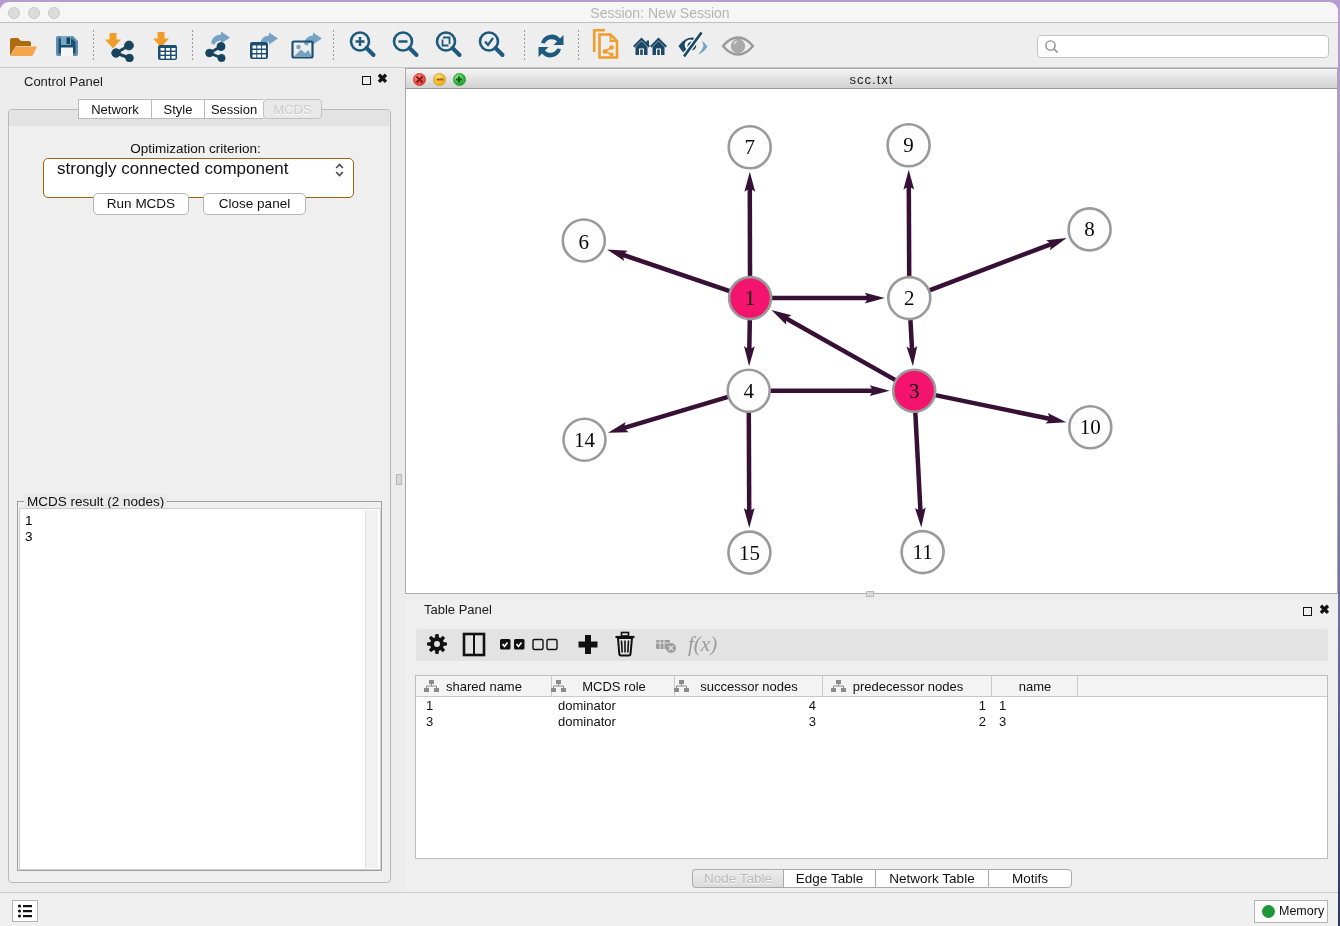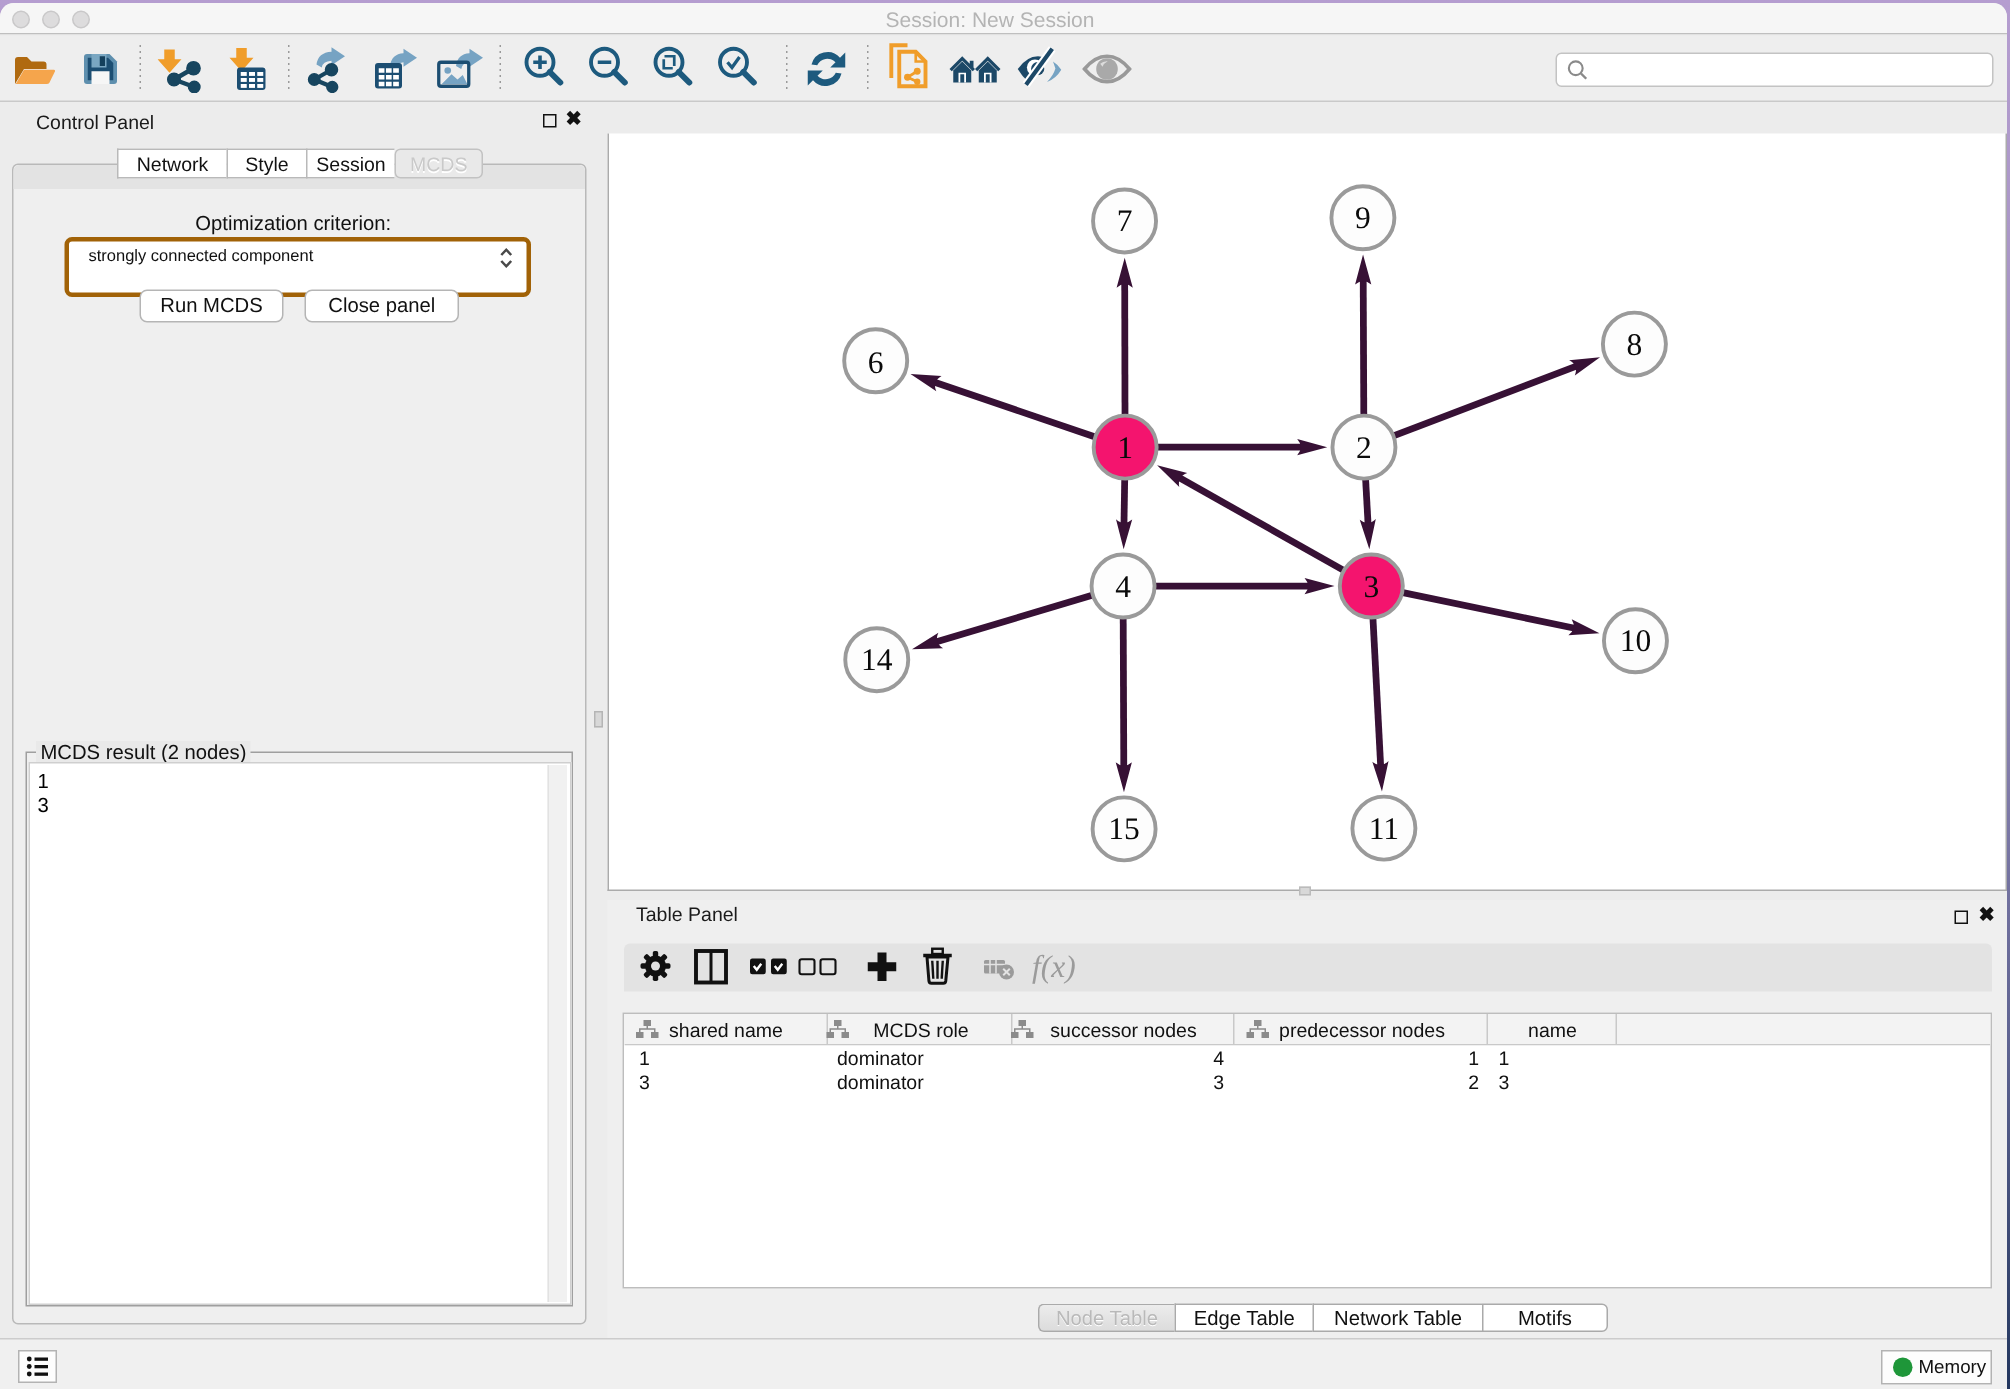--- a/index.html
+++ b/index.html
@@ -15,21 +15,21 @@
 .cp{position:absolute;left:0;top:66px;width:391px;height:824px;background:#ececec}
 .cp-head{position:absolute;left:24px;top:6px;font-size:13px;color:#1a1a1a}
 .float-btn{position:absolute;top:8px;width:9px;height:9px;border:1.6px solid #111}
 .close-x{position:absolute;top:3px;font-size:13px;font-weight:bold;color:#111}
 .cp-box{position:absolute;left:8px;top:41px;width:383px;height:774px;border:1px solid #b9b9b9;background:#efefef;border-radius:4px}
 .tabs{position:absolute;left:78px;top:31px;height:20px;display:flex}
 .tab{height:20px;line-height:19px;font-size:13px;text-align:center;background:#fff;border:1px solid #b9b9b9;border-right:none;color:#111;box-sizing:border-box}
 .tab.last{border-right:1px solid #b9b9b9}
 .tab.sel{background:#e9e9e9;color:#c9c9c9;border:1px solid #c2c2c2;border-radius:4px;text-shadow:0 1px 0 #fff}
 .opt-label{position:absolute;left:0;top:73px;width:100%;text-align:center;font-size:13.5px;color:#111}
-.dropdown{position:absolute;left:43px;top:90px;width:311px;height:40px;background:#fff;border:3px solid #a16207;border-radius:5px;font-size:11px;line-height:20px;padding-left:13px;color:#111}
+.dropdown{position:absolute;left:43px;top:90px;width:311px;height:40px;background:#fff;border:1px solid #a16207;border-radius:5px;font-size:17px;line-height:20px;padding-left:13px;color:#111}
 .btn{position:absolute;top:125px;height:22px;background:#fff;border:1px solid #b5b5b5;border-radius:5px;font-size:13.5px;text-align:center;line-height:20px;color:#111}
 .grpbox{position:absolute;left:17px;top:433px;width:365px;height:370px;border:1px solid #9f9f9f}
 .grplabel{position:absolute;left:6px;top:-8px;background:#e9e9e9;padding:0 3px;font-size:13.5px;color:#111}
 .grpwhite{position:absolute;left:1px;top:6px;width:362px;height:362px;background:#fff;border:1px solid #cfcfcf}
 .sbar{position:absolute;right:2px;top:1px;width:13px;height:358px;background:#f1f1f1;border-left:1px solid #e2e2e2}
 
 .netwin{position:absolute;left:405px;top:66px;width:933px;height:526px}
 .netbar{position:absolute;left:0;top:0;width:100%;height:21px;background:linear-gradient(#f5f5f5,#dcdcdc 70%,#d2d2d2);border:1px solid #a9a9a9;border-bottom:1px solid #9a9a9a}
 .nettitle{position:absolute;top:3px;left:0;width:100%;text-align:center;font-size:13px;color:#222;letter-spacing:1px}
 .wbtn{position:absolute;top:4px;width:13px;height:13px;border-radius:50%}
@@ -225,20 +225,37 @@
  <div class="grpbox">
   <div class="grplabel">MCDS result (2 nodes)</div>
   <div class="grpwhite">
     <div style="position:absolute;left:5px;top:4px;font-size:13.5px;line-height:16px;color:#000">1<br>3</div>
     <div class="sbar"></div>
   </div>
  </div>
 </div>
 <div style="position:absolute;left:396px;top:472px;width:6px;height:11px;background:#d8d8d8;border:1px solid #b5b5b5"></div>
 <div class="netwin">
+ <div class="netbar">
+  <div class="wbtn" style="left:7px;background:radial-gradient(circle at 35% 30%,#ff8d80,#ee4b40 60%,#d8352b);border:0.5px solid #ca3a30"></div>
+  <div class="wbtn" style="left:27px;background:radial-gradient(circle at 35% 30%,#ffe084,#f6b520 60%,#e5a310);border:0.5px solid #d8a127"></div>
+  <div class="wbtn" style="left:46.5px;background:radial-gradient(circle at 35% 30%,#8ee98a,#2fae3e 60%,#1f9e2e);border:0.5px solid #2a9a35"></div>
+  <svg width="60" height="13" viewBox="0 0 60 13" style="position:absolute;left:0;top:4px">
+   <g stroke="#7e1a10" stroke-width="1.8">
+            <line x1="10.5" y1="3.5" x2="16.5" y2="9.5"></line>
+            <line x1="16.5" y1="3.5" x2="10.5" y2="9.5"></line>
+          </g>
+   <line x1="30.5" y1="6.5" x2="37.5" y2="6.5" stroke="#9a6a00" stroke-width="2"></line>
+   <g stroke="#115e11" stroke-width="2">
+            <line x1="50" y1="6.5" x2="56" y2="6.5"></line>
+            <line x1="53" y1="3.5" x2="53" y2="9.5"></line>
+          </g>
+  </svg>
+  <div class="nettitle">scc.txt</div>
+ </div>
  <div class="canvas">
  <svg width="931" height="504" viewBox="406 88 931 504" style="position:absolute;left:0;top:0">
 <line x1="750.0" y1="275.6" x2="749.8" y2="186.8" stroke="#371135" stroke-width="4.5"></line>
 <path d="M749.8 170.8 L755.2 190.8 Q749.8 186.0 744.4 190.8 Z" fill="#371135"></path>
 <line x1="729.7" y1="290.2" x2="622.1" y2="253.5" stroke="#371135" stroke-width="4.5"></line>
 <path d="M607.0 248.4 L627.7 249.7 Q621.4 253.3 624.2 259.9 Z" fill="#371135"></path>
 <line x1="771.6" y1="297.1" x2="868.8" y2="297.1" stroke="#371135" stroke-width="4.5"></line>
 <path d="M884.8 297.1 L864.8 302.5 Q869.6 297.1 864.8 291.7 Z" fill="#371135"></path>
 <line x1="749.8" y1="318.6" x2="749.3" y2="349.2" stroke="#371135" stroke-width="4.5"></line>
 <path d="M749.1 365.2 L744.0 345.1 Q749.3 350.0 754.8 345.3 Z" fill="#371135"></path>

